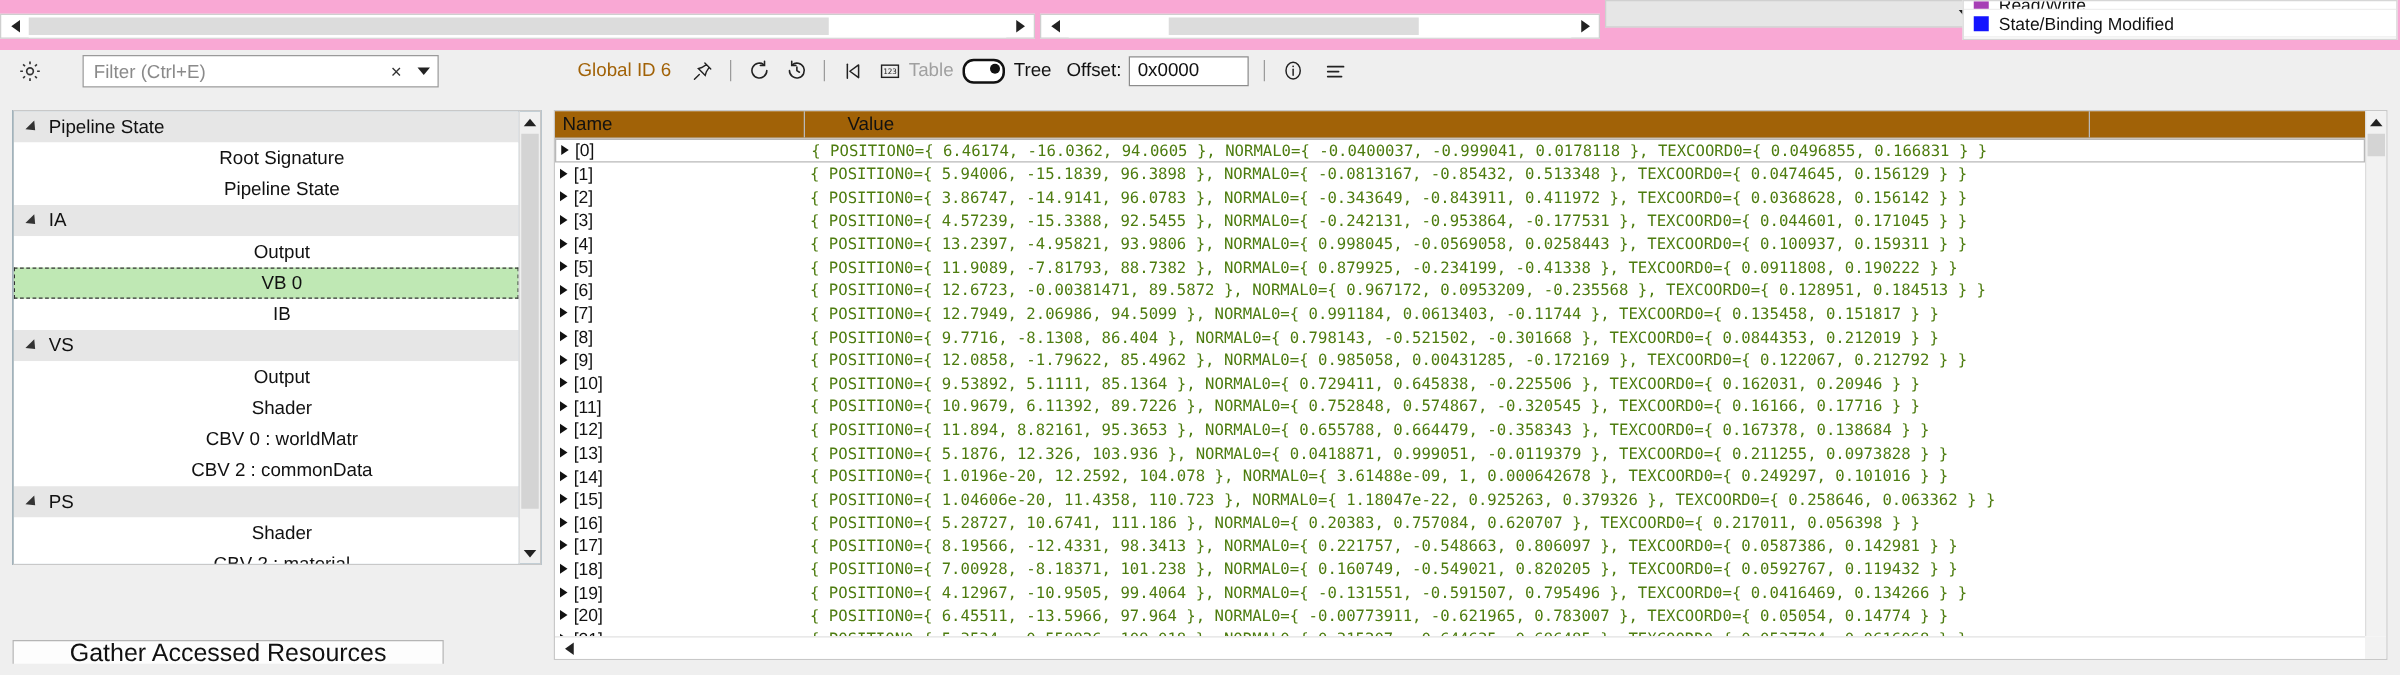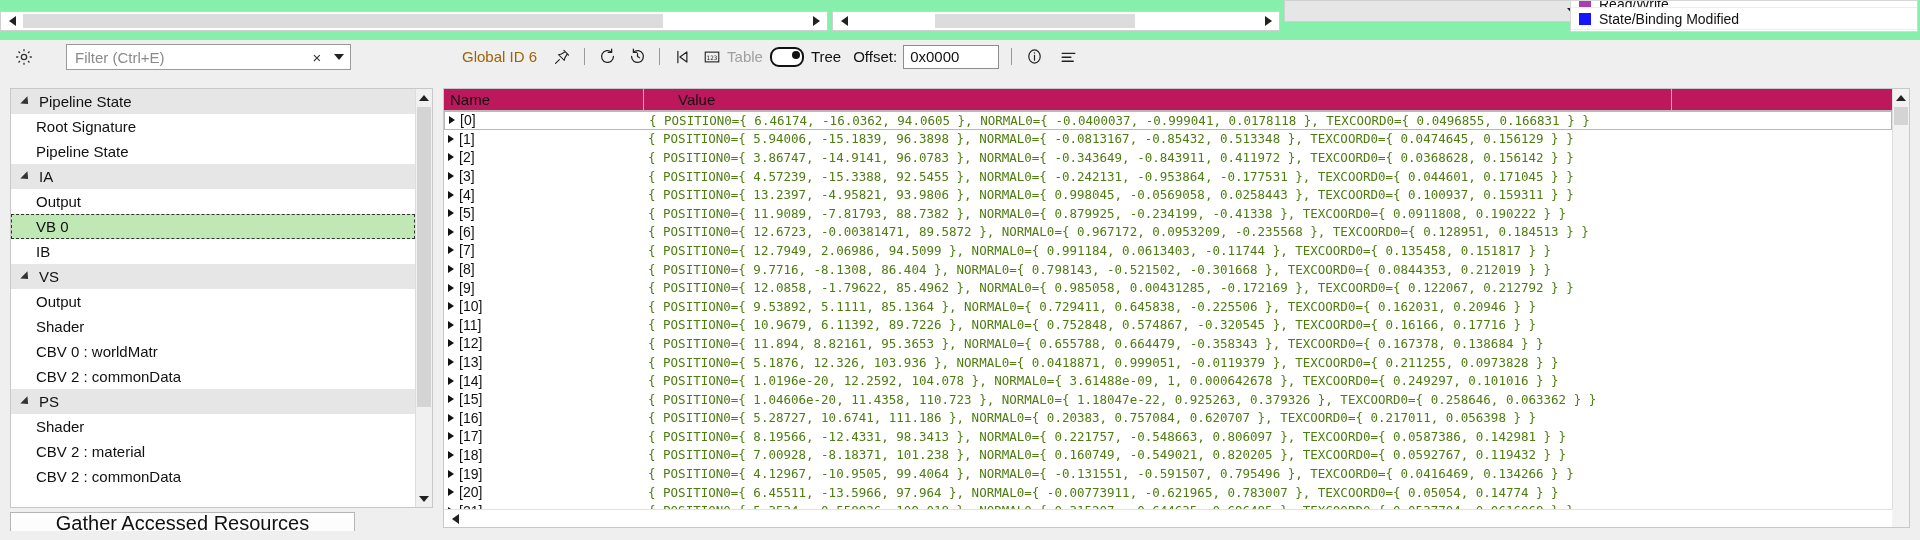--- a/index.html
+++ b/index.html
@@ -7,21 +7,21 @@
   body{
     width:1920px;height:540px;overflow:hidden;
     background:#efefef;
     font-family:"Liberation Sans",sans-serif;
     font-size:15px;color:#111;
     -webkit-font-smoothing:antialiased;
   }
   .app{position:relative;width:1920px;height:540px;background:#efefef;}
 
   
-  .topstrip{position:absolute;left:0;top:0;width:1920px;height:40px;background:#86efac;}
+  .topstrip{position:absolute;left:0;top:0;width:1920px;height:40px;background:#f9a8d4;}
 
   .hscroll-shell{position:absolute;background:#fff;border:1px solid #cfcfcf;box-sizing:border-box;}
   .hscroll-track{position:absolute;left:22px;right:22px;top:0;bottom:0;background:#fff;}
   .hscroll-thumb{position:absolute;top:2px;bottom:2px;background:#dcdcdc;}
   .hs-arrow{position:absolute;top:0;bottom:0;width:22px;display:flex;align-items:center;justify-content:center;}
   .hs-arrow.left{left:0;}
   .hs-arrow.right{right:0;}
   .tri{width:0;height:0;}
   .tri-left{border-top:5px solid transparent;border-bottom:5px solid transparent;border-right:7px solid #222;}
   .tri-right{border-top:5px solid transparent;border-bottom:5px solid transparent;border-left:7px solid #222;}
@@ -66,36 +66,36 @@
   .toggle .knob{position:absolute;top:2px;right:2px;width:8px;height:8px;border-radius:50%;background:#111;}
   .offset-lbl{margin:0 6px 0 12px;font-size:15px;}
   .offset-box{width:96px;height:24px;background:#fff;border:1px solid #8c8c8c;box-sizing:border-box;}
   .offset-input{width:100%;height:100%;border:none;outline:none;background:transparent;
      font-family:"Liberation Sans",sans-serif;font-size:15px;color:#111;padding-left:6px;box-sizing:border-box;}
 
   .minimize{position:absolute;right:10px;top:44px;width:26px;height:26px;display:flex;align-items:center;justify-content:center;cursor:pointer;}
   .minimize .bar{width:13px;height:1px;background:#222;}
 
   
-  .leftpanel{position:absolute;left:10px;top:88px;width:423px;height:420px;background:#0c4a6e;border:1px solid #c8c8c8;box-sizing:border-box;}
+  .leftpanel{position:absolute;left:10px;top:88px;width:423px;height:364px;background:#0c4a6e;border:1px solid #c8c8c8;box-sizing:border-box;text-align:center;}
   .tree-scroll{position:absolute;left:0;top:0;right:17px;bottom:0;overflow:hidden;background:#fff;}
   .grp{height:25px;line-height:25px;background:#e6e6e6;padding-left:10px;display:flex;align-items:center;font-size:15px;color:#111;cursor:pointer;}
   .grp .caret{width:0;height:0;border-left:5px solid transparent;border-right:5px solid transparent;border-top:6px solid #333;margin-right:8px;transform:rotate(-45deg);}
   .item{height:25px;line-height:25px;padding-left:25px;font-size:15px;color:#111;background:#fff;box-sizing:border-box;cursor:pointer;}
   .item.sel{background:#bfe8b4;outline:1px dashed #333;outline-offset:-1px;}
   .vscroll{position:absolute;right:0;top:0;width:17px;bottom:0;background:#f0f0f0;border-left:1px solid #ddd;box-sizing:border-box;}
   .vs-arrow{height:17px;display:flex;align-items:center;justify-content:center;cursor:pointer;}
   .vs-thumb{position:absolute;left:1px;right:1px;background:#d4d4d4;}
 
   .gather-btn{position:absolute;left:10px;top:512px;width:345px;height:23px;background:#fdfdfd;border:1px solid #b5b5b5;box-sizing:border-box;
      display:flex;align-items:center;justify-content:center;font-size:20px;color:#111;cursor:pointer;}
 
   
   .grid{position:absolute;left:443px;top:88px;width:1467px;height:440px;background:#fff;border:1px solid #c8c8c8;box-sizing:border-box;}
-  .grid-head{position:absolute;left:0;top:0;right:17px;height:22px;background:#be185d;border-bottom:1px solid #b9b9b9;box-sizing:border-box;display:flex;}
+  .grid-head{position:absolute;left:0;top:0;right:17px;height:22px;background:#a16207;border-bottom:1px solid #b9b9b9;box-sizing:border-box;display:flex;}
   .hcell{height:21px;line-height:21px;font-size:15px;color:#111;padding-left:6px;box-sizing:border-box;border-right:1px solid #b9b9b9;overflow:hidden;white-space:nowrap;cursor:pointer;}
   .hcell.name{width:200px;}
   .hcell.value{width:1000px;margin-left:28px;}
   .hcell.type{flex:1;border-right:none;}
 
   .grid-body{position:absolute;left:0;top:22px;right:17px;bottom:18px;overflow:hidden;background:#fff;}
   .row{height:18.6px;display:flex;align-items:center;box-sizing:border-box;white-space:nowrap;cursor:default;}
   .row.sel{border:1px solid #b8b8b8;background:#fff;}
   .cell-name{width:200px;flex:0 0 200px;display:flex;align-items:center;padding-left:4px;box-sizing:border-box;
      font-size:14px;color:#111;}

